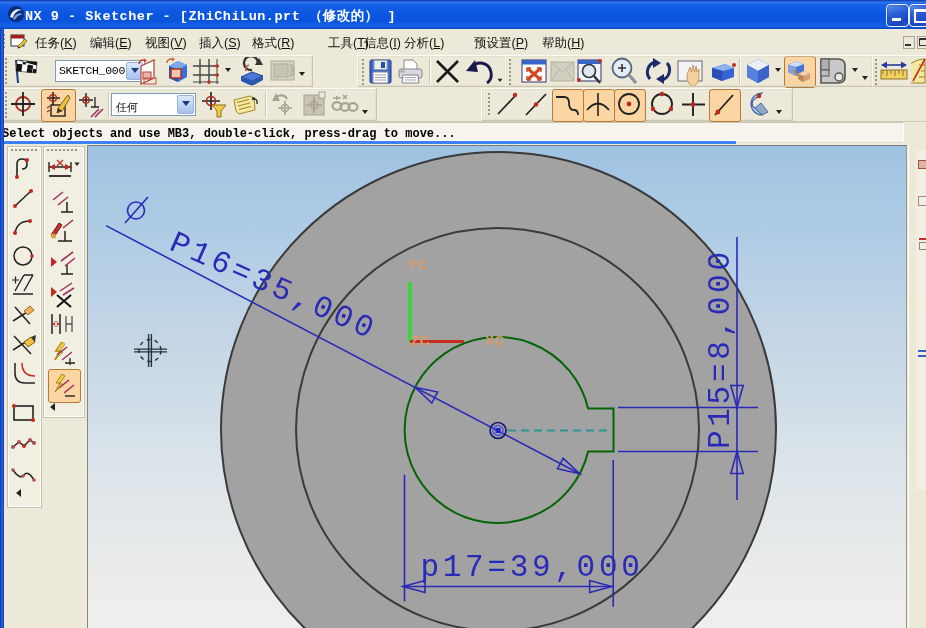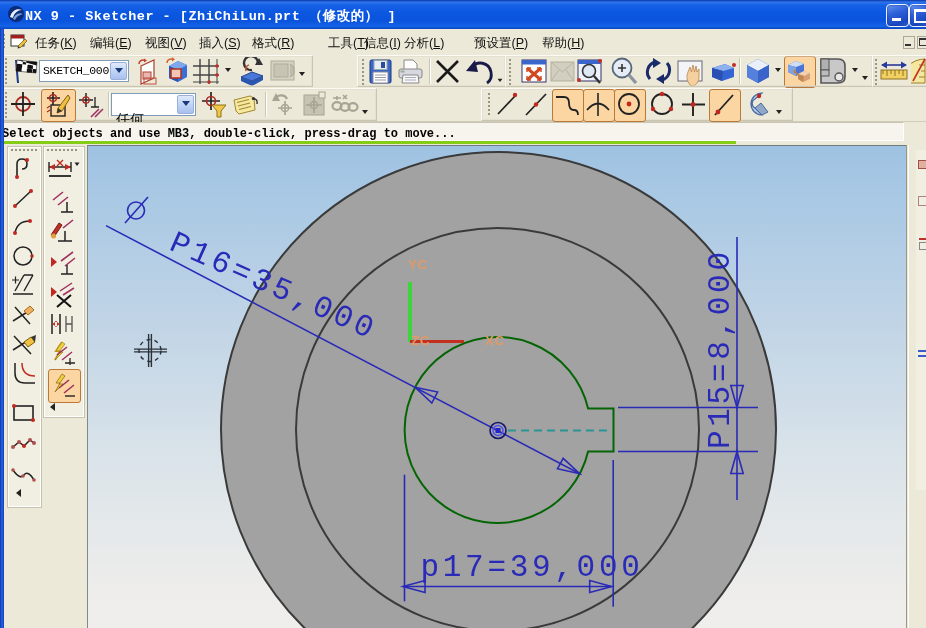--- a/index.html
+++ b/index.html
@@ -5,21 +5,21 @@
 html,body{margin:0;padding:0}
 body{width:926px;height:628px;overflow:hidden;position:relative;background:#ece9d8;font-family:"Liberation Sans",sans-serif}
 .abs{position:absolute}
 #titlebar{left:0;top:0;width:926px;height:29px;background:linear-gradient(180deg,#0a35a8 0%,#2f74ec 7%,#1560e6 18%,#0c57e0 45%,#0b53dc 72%,#1463e8 90%,#0a46c0 100%);}
 #titletext{left:25px;top:7px;color:#fff;font:bold 13.5px "Liberation Mono",monospace;letter-spacing:0.5px;white-space:pre}
 .winbtn{top:4px;width:21px;height:21px;border-radius:4px;border:1px solid #eaf2ff;background:linear-gradient(160deg,#6a96ef 0%,#2c5fd8 40%,#1a47c0 80%,#2e62d8 100%);box-shadow:inset 0 0 2px #0a2a8a}
 #menubar{left:0;top:29px;width:926px;height:24px;background:#ece9d8;border-bottom:1px solid #d4d0bc}
 .menuitem{top:35px;font-size:12.5px;color:#111;white-space:pre}
 #tb1{left:0;top:53px;width:926px;height:35px;background:#ece9d8}
 #tb2{left:0;top:88px;width:926px;height:33px;background:#ece9d8;border-bottom:1px solid #cfccba}
-#promptbar{left:0;top:122px;width:736px;height:22px;background:#84cc16}
+#promptbar{left:0;top:122px;width:736px;height:22px;background:#3b82f6}
 #promptfield{left:1px;top:0px;width:901px;height:17px;background:#f6f4ec;border:1px solid #c9c5b2;border-right-color:#fff;border-bottom-color:#fff}
 #prompttext{left:2px;top:4.5px;font:bold 12px "Liberation Mono",monospace;color:#000;white-space:pre}
 #mainarea{left:0;top:144px;width:926px;height:484px;background:#ece9d8}
 #leftblue{left:0;top:29px;width:4px;height:599px;background:linear-gradient(90deg,#0a38b0,#2b63e0 50%,#0d3fb8)}
 #canvas{left:87px;top:145px;width:818px;height:483px;border-left:1px solid #7d8a90;border-top:1px solid #6d7a80;background:linear-gradient(180deg,#9fc2e2 0%,#aac9e4 12%,#c2d5e6 38%,#dde5ea 68%,#eeedeb 93%,#efeeec 100%)}
 #rightstrip{left:906px;top:145px;width:20px;height:483px;background:#ece9d8;border-left:1px solid #9a9788}
 .vtbar{background:#f1efe2;border:1px solid #fff;outline:1px solid #c6c2ae}
 .dragdots-h{background-image:radial-gradient(circle,#9a9483 35%,transparent 40%);background-size:4px 4px;width:4px}
 .dragdots-w{background-image:radial-gradient(circle,#9a9483 35%,transparent 40%);background-size:4px 4px;height:4px}
 .sep-v{width:1px;background:#cac6b2;border-right:1px solid #fff}
@@ -67,21 +67,21 @@
 <div class="abs" style="left:917px;top:36px;width:9px;height:11px;border:1px solid #aca894;border-right:none;background:#ece9d8"></div>
 <div class="abs" style="left:919px;top:38px;width:6px;height:5px;border:1px solid #333;border-top-width:2px"></div>
 <div class="abs" id="tb1"></div>
 <div class="abs dragdots-h" style="left:4px;top:57px;height:28px"></div>
 <svg class="abs" style="left:12px;top:57px" width="28" height="29" viewBox="0 0 28 29">
     <path d="M4,3 L6,26" stroke="#1a3a8a" stroke-width="2"></path>
     <path d="M5,3 L25,5 L24,16 L4,14 Z" fill="#fff" stroke="#222" stroke-width="0.6"></path>
     <path d="M5,3 L11,3.6 L10.7,7.3 L16,7.8 L15.7,11.6 L21,12.1 L20.7,15.7 L24,16 L24.4,12.3 L19,11.8 L19.4,8 L14,7.5 L14.4,3.9 L25,5 L24.7,8.6 L5,3 Z" fill="#111"></path>
     <path d="M4.7,6.7 L10.3,7.2 L10,10.9 L4.4,10.4 Z M15.6,8 L21,8.5 L20.8,12 L15.3,11.5 Z M4.2,10.6 L9.8,11.1 L9.5,14.6 L4,14.2 Z M14.9,11.8 L20.5,12.3 L20.2,15.8 L14.7,15.4 Z" fill="#111"></path>
   </svg>
-<div class="abs combo" style="left:39px;top:60px;width:88px;height:20px">
+<div class="abs combo" style="left:55px;top:60px;width:88px;height:20px">
     <span style="font:11.5px 'Liberation Mono',monospace;color:#000;padding:3px 0 0 3px;letter-spacing:-0.3px">SKETCH_000</span>
     <div class="combobtn"></div>
   </div>
 <svg class="abs" style="left:134px;top:58px" width="27" height="27" viewBox="0 0 27 27">
     <path d="M7,8 L20,2 L20,20 L7,26 Z" fill="#fdfdfb" stroke="#b04030" stroke-width="1.2"></path>
     <rect x="9" y="14" width="8" height="7" fill="#e8b8b0" stroke="#b04030"></rect>
     <rect x="10" y="20" width="12" height="6" fill="none" stroke="#c05040"></rect>
     <path d="M5,6 Q5,2 10,2" fill="none" stroke="#c04030" stroke-width="1.5"></path>
     <path d="M10,0.5 L13,2.5 L10,4.5 Z" fill="#c04030"></path>
   </svg>
@@ -238,21 +238,21 @@
     <path d="M13,22 L14,17 L18,20 Z" fill="#333"></path>
   </svg>
 <svg class="abs" style="left:78px;top:91px" width="27" height="27" viewBox="0 0 27 27">
     <path d="M8,2 L8,16 M1,9 L15,9" stroke="#222" stroke-width="1.5"></path>
     <circle cx="8" cy="9" r="3.2" fill="none" stroke="#b02820" stroke-width="1.3"></circle>
     <path d="M17,6 L17,16 M13,16 L21,16" stroke="#222" stroke-width="1.3"></path>
     <path d="M13,26 L21,18 M17,26 L25,18" stroke="#a03060" stroke-width="1.6"></path>
   </svg>
 <div class="abs sep-v" style="left:108px;top:92px;height:25px"></div>
 <div class="abs combo" style="left:111px;top:93px;width:83px;height:21px">
-    <span style="font-size:14px;color:#000;padding:17px 0 0 4px">任何</span>
+    <span style="font-size:11px;color:#000;padding:6px 0 0 4px">任何</span>
     <div class="combobtn"></div>
   </div>
 <svg class="abs" style="left:200px;top:91px" width="28" height="28" viewBox="0 0 28 28">
     <path d="M11,1 L11,19 M2,10 L20,10" stroke="#222" stroke-width="1.7"></path>
     <circle cx="11" cy="10" r="4.5" fill="none" stroke="#b02820" stroke-width="1.6"></circle>
     <path d="M12,14 L26,14 L21,20 L21,26 L17,26 L17,20 Z" fill="#f0c84a" stroke="#947014"></path>
   </svg>
 <svg class="abs" style="left:232px;top:92px" width="28" height="26" viewBox="0 0 28 26">
     <path d="M2,8 L18,4 L22,6 L23,18 L7,22 L4,19 Z" fill="#f6e8a0" stroke="#a08830"></path>
     <path d="M5,10.5 L17,7.5 M6,14 L18,11 M7,17.5 L19,14.5" stroke="#a08830" stroke-width="1.2"></path>

